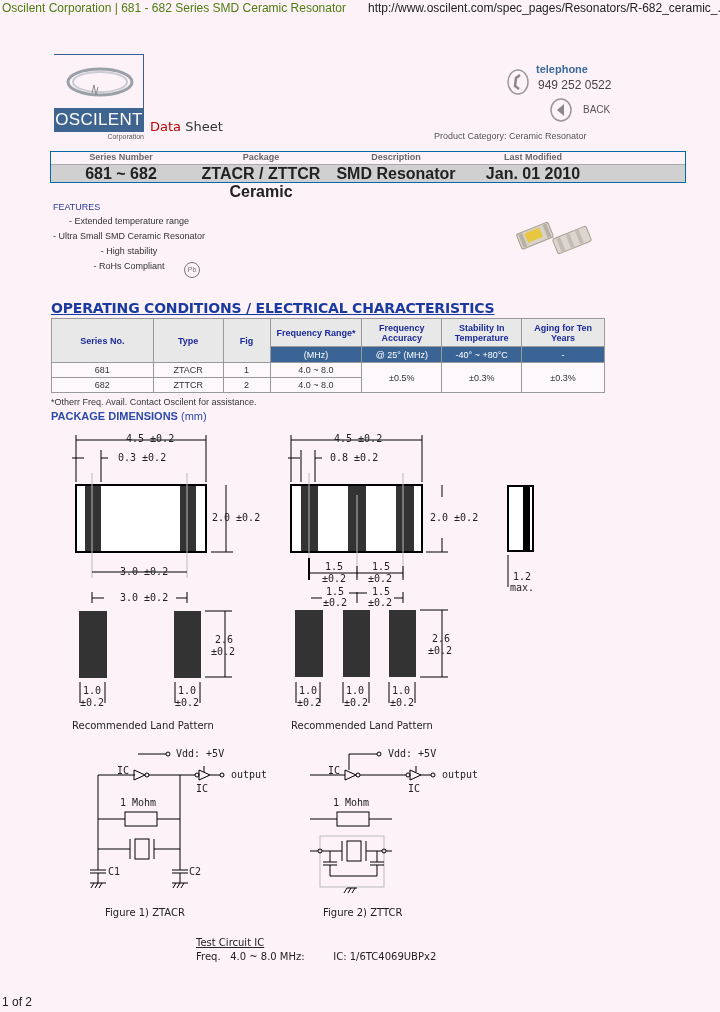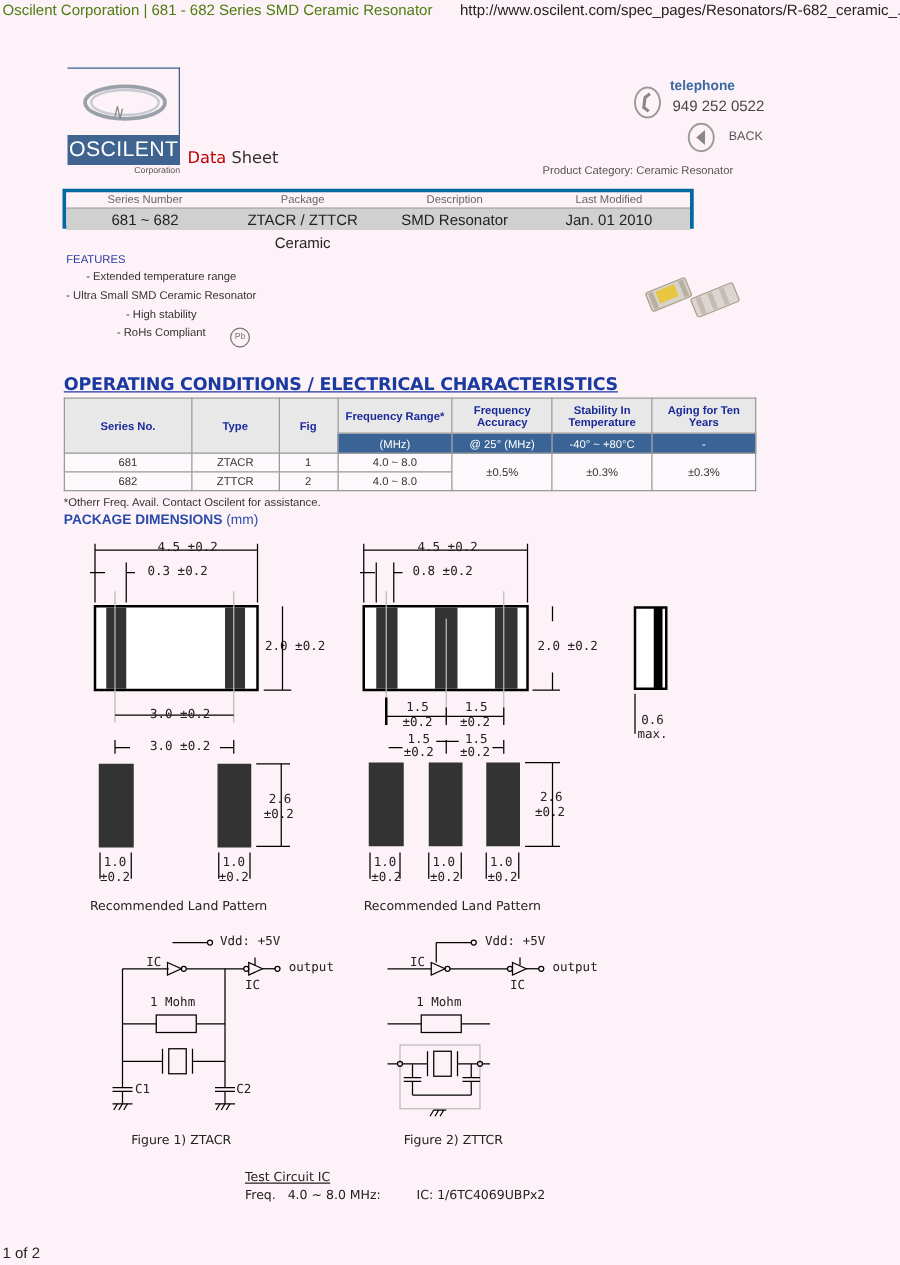--- a/index.html
+++ b/index.html
@@ -21,23 +21,23 @@
   .datasheet .red { color: #c00000; }
   .datasheet .dark { color: #333; }
 
   
   .tel-label { left: 536px; top: 63px; font-size: 11px; color: #3a6aa0; font-weight: bold; }
   .tel-num { left: 538px; top: 78px; font-size: 12px; color: #444; }
   .back-label { left: 583px; top: 104px; font-size: 10px; color: #555; }
   .prodcat { left: 434px; top: 131px; font-size: 9px; color: #555; }
 
   
-  .summary { left: 50px; top: 151px; width: 505px; height: 32px; border: 3px solid #0369a1; }
+  .summary { left: 50px; top: 151px; width: 636px; height: 32px; border: 1px solid #0369a1; font-weight: bold; }
   .summary .hdr { display: flex; height: 12px; background: #fdf2f8; font-size: 9px; color: #666; }
-  .summary .val { display: flex; height: 18px; background: #d0d0d0; border-top: 1px solid #aaa; font-size: 12px; color: #222; }
+  .summary .val { display: flex; height: 18px; background: #d0d0d0; border-top: 1px solid #aaa; font-size: 16px; color: #222; }
   .summary .c1 { width: 140px; text-align: center; }
   .summary .c2 { width: 140px; text-align: center; }
   .summary .c3 { width: 130px; text-align: center; }
   .summary .c4 { width: 144px; text-align: center; }
   .summary .val > div { line-height: 18px; }
 
   
   .features { left: 53px; top: 202px; font-size: 9px; color: #333; }
   .features .title { color: #2a3a9a; font-size: 9px; margin-bottom: 4px; }
   .features li { list-style: none; height: 15px; text-align: center; }
@@ -349,21 +349,21 @@
 <div class="dim" style="left:120px;top:566px">3.0 ±0.2</div>
 
 <div class="dim" style="left:334px;top:433px">4.5 ±0.2</div>
 <div class="dim" style="left:330px;top:452px">0.8 ±0.2</div>
 <div class="dim" style="left:430px;top:512px">2.0 ±0.2</div>
 <div class="dim" style="left:325px;top:561px">1.5</div>
 <div class="dim" style="left:322px;top:573px">±0.2</div>
 <div class="dim" style="left:372px;top:561px">1.5</div>
 <div class="dim" style="left:368px;top:573px">±0.2</div>
 
-<div class="dim" style="left:513px;top:571px">0.6</div>
+<div class="dim" style="left:513px;top:571px">1.2</div>
 <div class="dim" style="left:510px;top:582px">max.</div>
 
 <div class="dim" style="left:120px;top:592px">3.0 ±0.2</div>
 <div class="dim" style="left:215px;top:634px">2.6</div>
 <div class="dim" style="left:211px;top:646px">±0.2</div>
 <div class="dim" style="left:83px;top:685px">1.0</div>
 <div class="dim" style="left:80px;top:697px">±0.2</div>
 <div class="dim" style="left:178px;top:685px">1.0</div>
 <div class="dim" style="left:175px;top:697px">±0.2</div>
 <div class="caption" style="left:72px;top:720px">Recommended Land Pattern</div>

